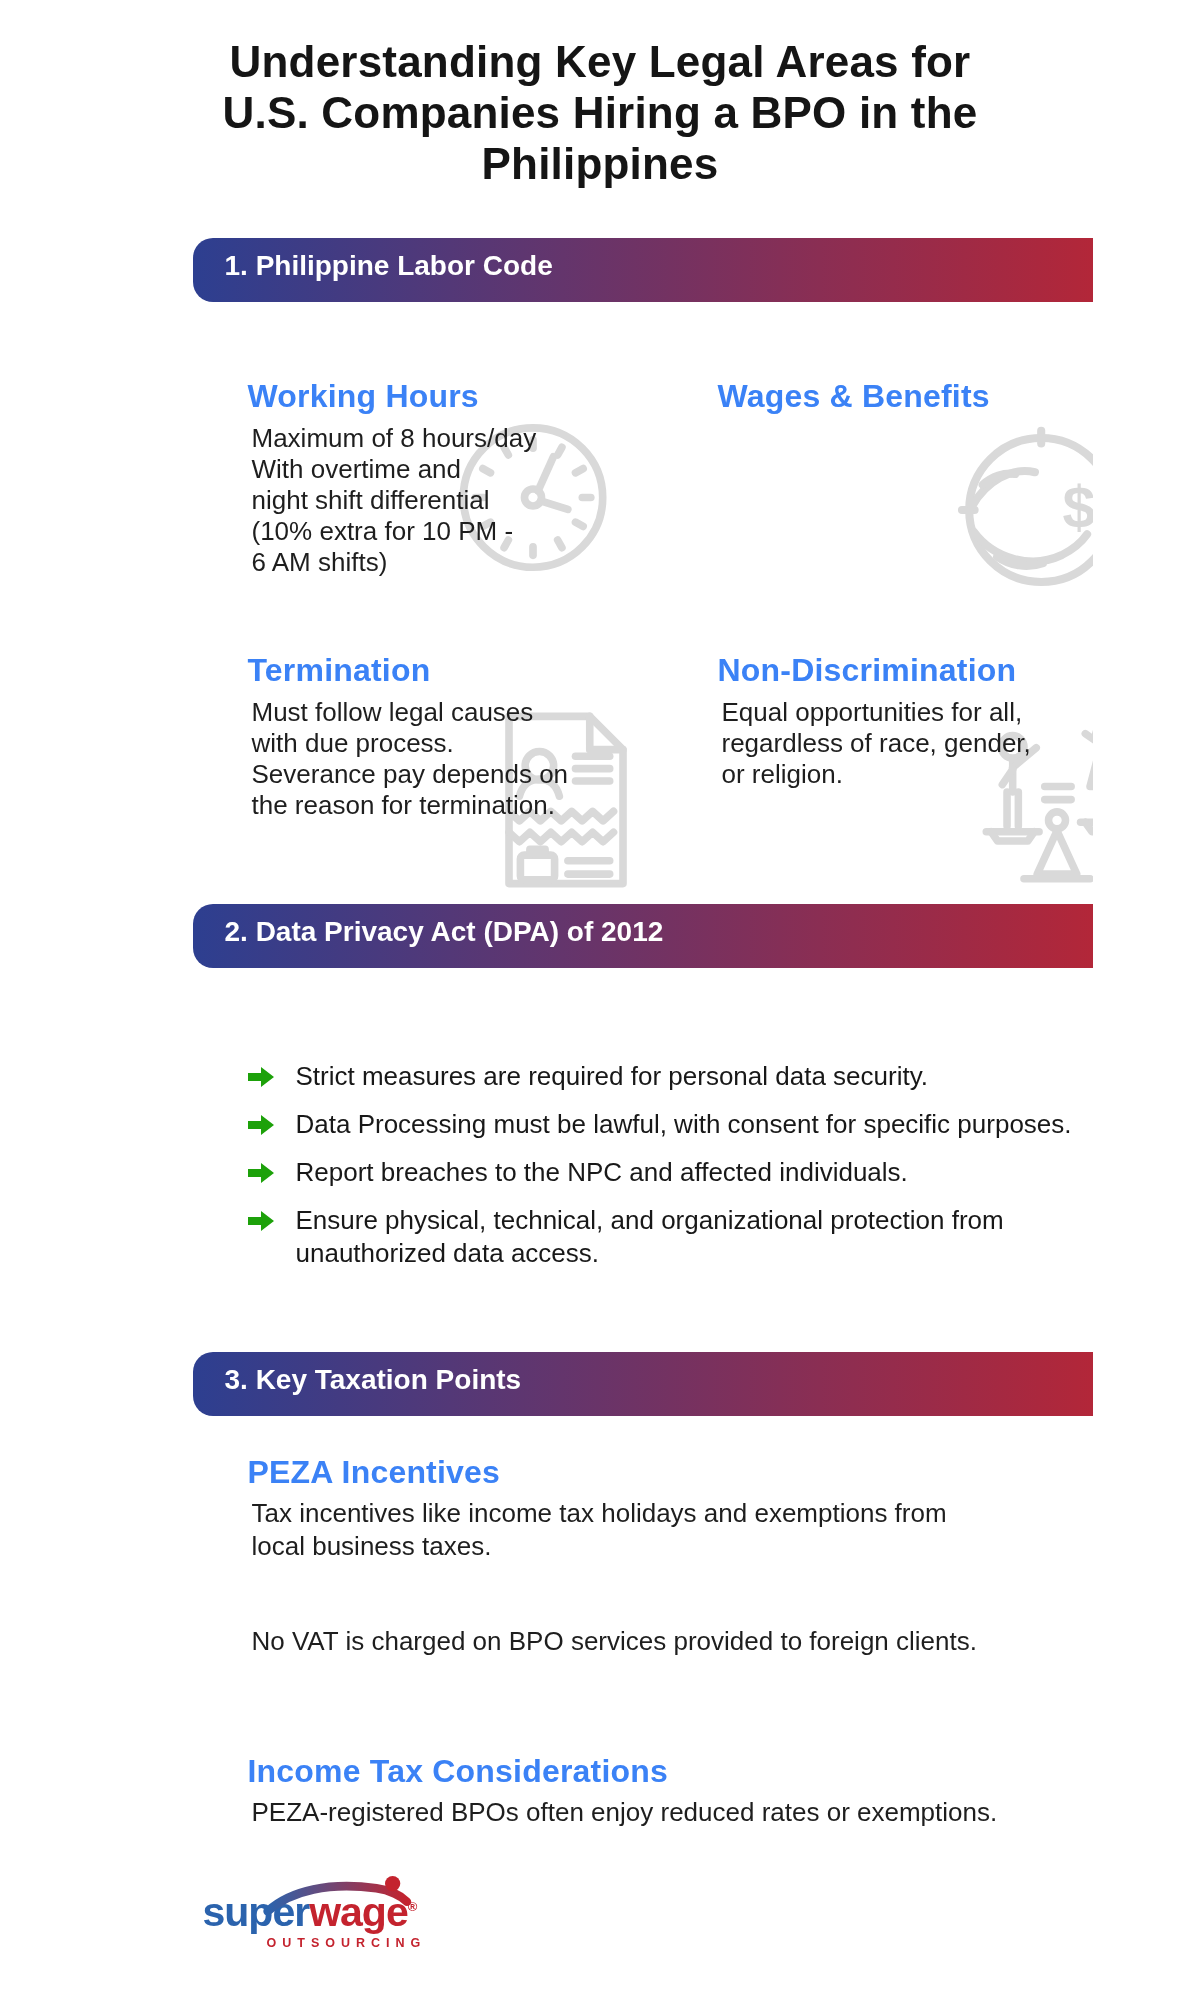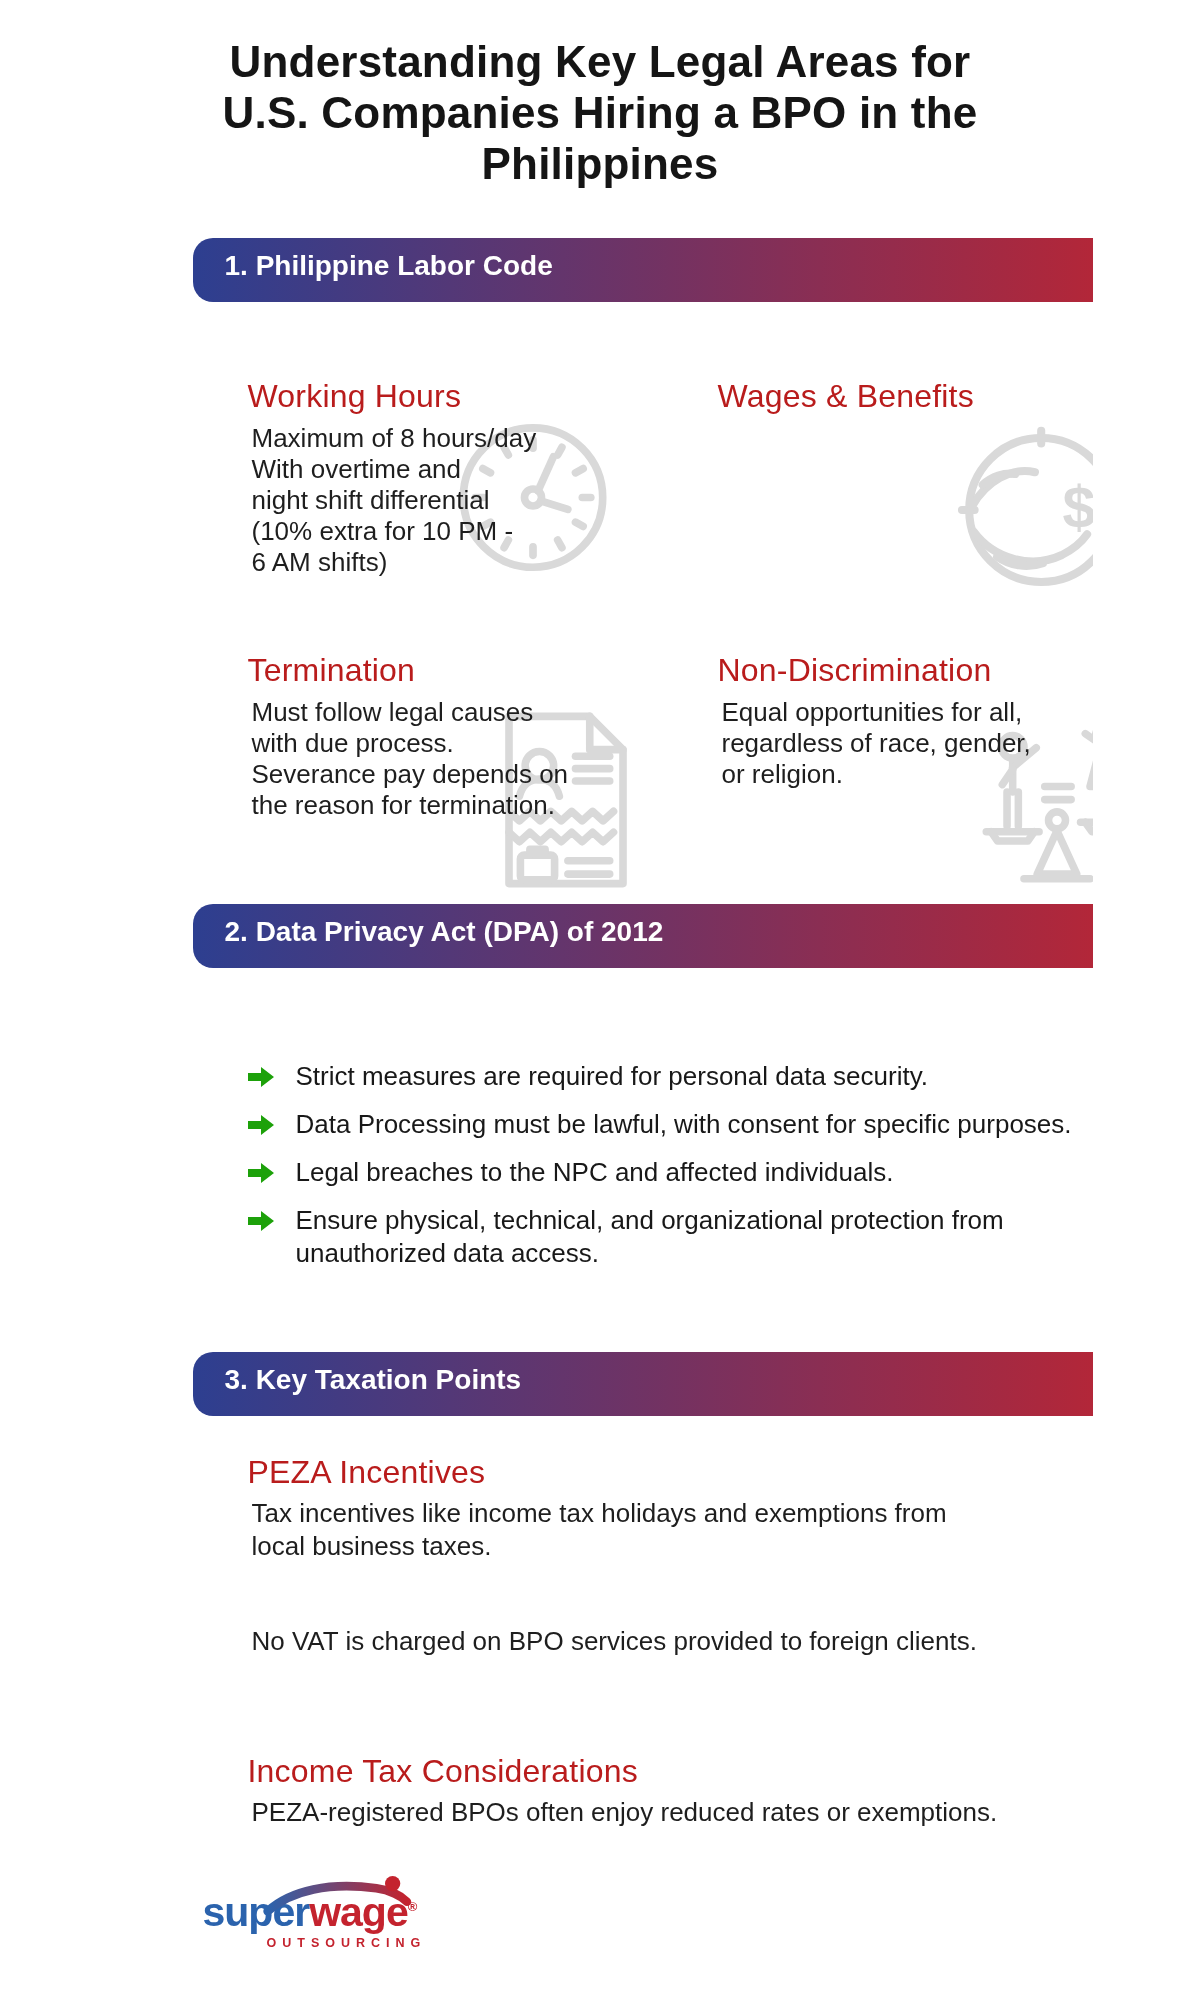--- a/index.html
+++ b/index.html
@@ -26,21 +26,21 @@
     color:#ffffff; font-weight:700; font-size:28px;
   }
   #banner-labor   { top:238px; }
   #banner-privacy { top:904px;gap:39px; }
   #banner-tax     { top:1352px; }
   .banner .b-icon { width:56px; height:56px; flex:0 0 auto; }
 
   
   .topic { position:absolute; }
   .topic-title {
-    margin:0 0 8px 0; font-size:32px; font-weight:400; color:#b91c1c;
+    margin:0 0 8px 0; font-size:32px; font-weight:700; color:#3b82f6;
     letter-spacing:0.2px; position:relative; z-index:1;
   }
   .topic-body {
     margin:4px; font-size:26px; line-height:31px; color:#1e1e1e;
     white-space:pre-line; position:relative; z-index:1;
   }
   #topic-working-hours     { top:378px; left:140px; width:470px; }
   #topic-wages             { top:378px; left:610px; width:520px; }
   #topic-termination       { top:652px; left:140px; width:470px; }
   #topic-nondiscrimination { top:652px; left:610px; width:520px; }
@@ -232,21 +232,21 @@
     <li>
       <svg class="arrow" width="26" height="22" viewBox="0 0 26 22">
           <path d="M0 7h13V1l13 10-13 10v-6H0z" fill="#1da10a"></path>
         </svg>
       <span>Data Processing must be lawful, with consent for specific purposes.</span>
     </li>
     <li>
       <svg class="arrow" width="26" height="22" viewBox="0 0 26 22">
           <path d="M0 7h13V1l13 10-13 10v-6H0z" fill="#1da10a"></path>
         </svg>
-      <span>Legal breaches to the NPC and affected individuals.</span>
+      <span>Report breaches to the NPC and affected individuals.</span>
     </li>
     <li>
       <svg class="arrow" width="26" height="22" viewBox="0 0 26 22">
           <path d="M0 7h13V1l13 10-13 10v-6H0z" fill="#1da10a"></path>
         </svg>
       <span>Ensure physical, technical, and organizational protection from
 unauthorized data access.</span>
     </li>
   </ul>
 

